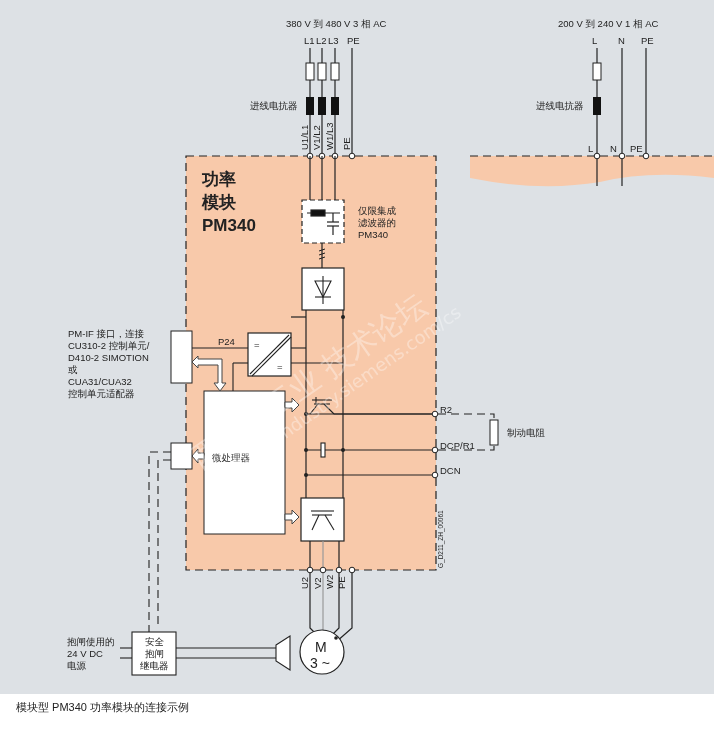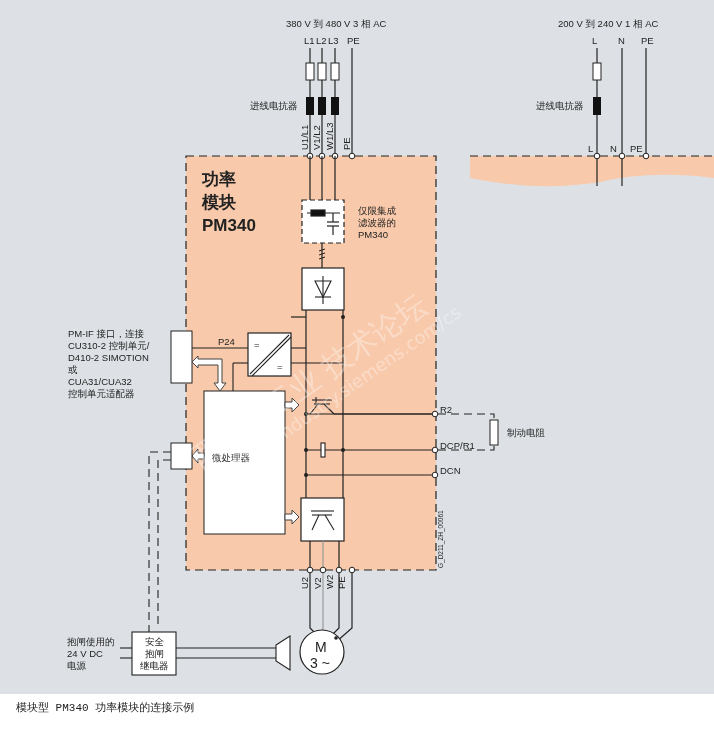--- a/index.html
+++ b/index.html
@@ -2,21 +2,21 @@
 <html><head>
 <meta charset="utf-8">
 <style>
   html,body{margin:0;padding:0;background:#ffffff;}
   body{width:714px;height:731px;position:relative;overflow:hidden;font-family:"Liberation Sans","DejaVu Sans",sans-serif;}
   #canvas{position:absolute;left:0;top:0;width:714px;height:694px;background:#dde1e5;}
   svg{position:absolute;left:0;top:0;}
   .t{font-family:"Liberation Sans","DejaVu Sans",sans-serif;fill:#222;font-size:9.5px;}
   .tb{font-family:"Liberation Sans","DejaVu Sans",sans-serif;fill:#222;font-size:17px;font-weight:bold;}
   .wm{font-family:"DejaVu Sans",sans-serif;fill:#ffffff;opacity:0.35;}
-  #caption{position:absolute;left:16px;top:700px;font-size:11px;color:#222;font-family:Liberation Mono, monospace;}
+  #caption{position:absolute;left:16px;top:700px;font-size:11px;color:#222;font-family:Liberation Sans, sans-serif;}
 </style>
 </head>
 <body>
 
 <div id="canvas">
 <svg width="714" height="694" viewBox="0 0 714 694">
   <defs>
     <marker id="arr" markerWidth="6" markerHeight="6" refX="3" refY="3" orient="auto"></marker>
   </defs>
 

